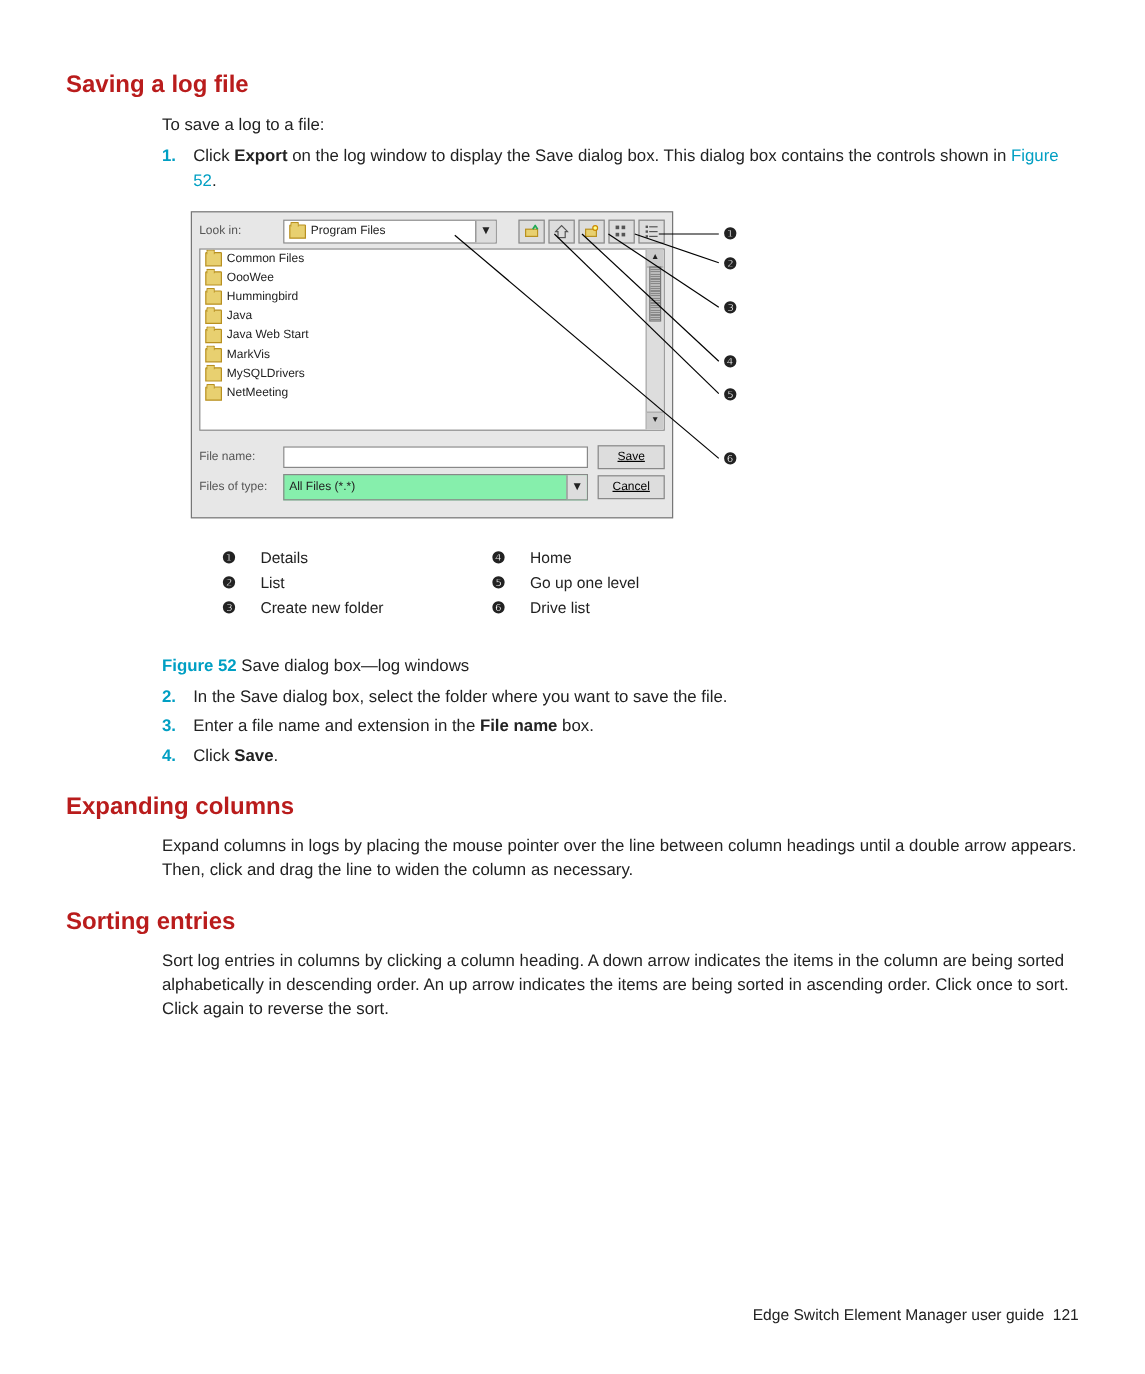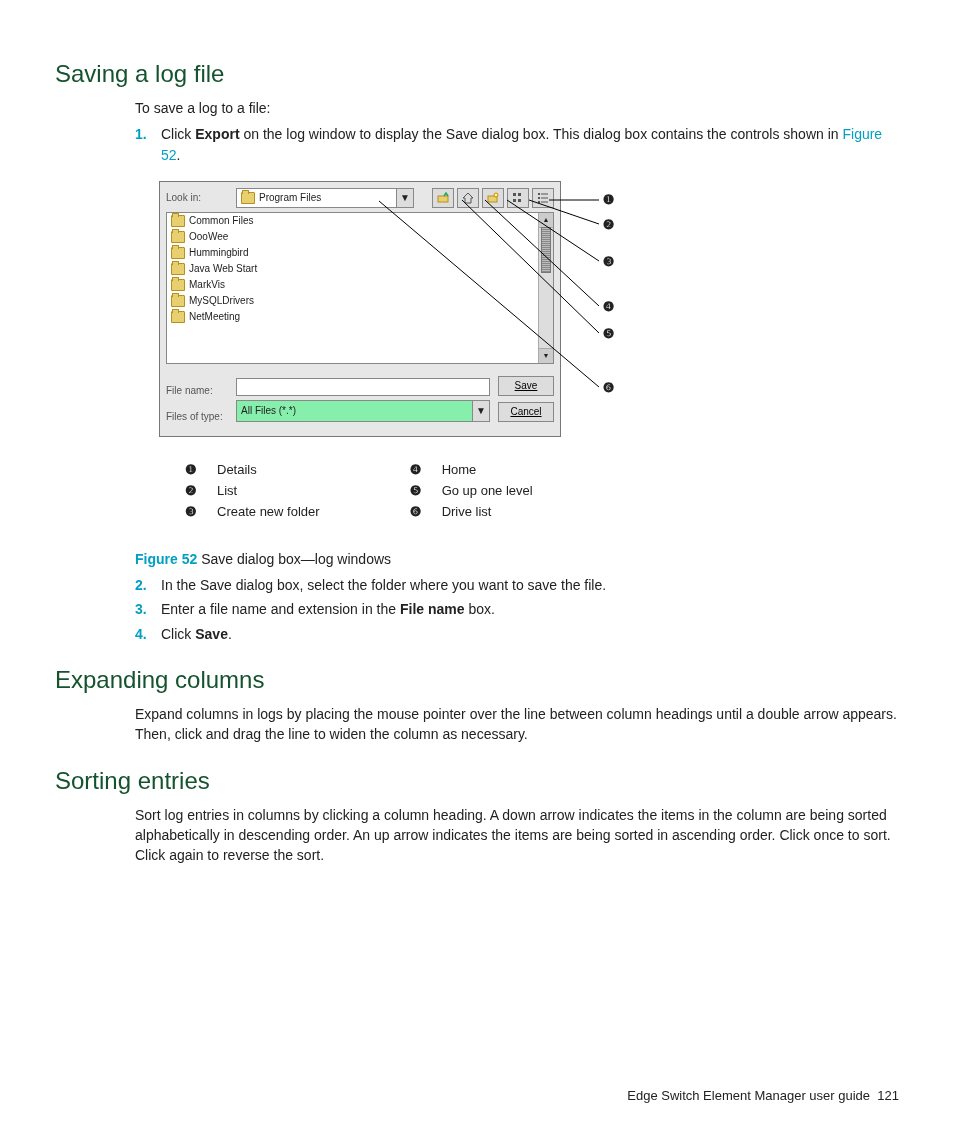--- a/index.html
+++ b/index.html
@@ -11,23 +11,23 @@
     width: 954px;
     height: 1145px;
     position: relative;
     box-sizing: border-box;
   }
   .page {
     padding: 60px 55px 40px 55px;
   }
   h2.section {
     font-family: Arial, Helvetica, sans-serif;
-    font-weight: 400;
-    font-size: 24px;
-    color: #14532d;
+    font-weight: 700;
+    font-size: 20px;
+    color: #b91c1c;
     margin: 0 0 10px 0;
   }
   .body-indent {
     margin-left: 80px;
   }
   p {
     margin: 6px 0;
     line-height: 1.45;
   }
   ol.steps {
@@ -127,21 +127,21 @@
     position:absolute;right:0;top:0;bottom:0;width:14px;background:#ddd;border-left:1px solid #aaa;
   }
   .dlg-list .scroll .btn{height:14px;background:#ccc;border-bottom:1px solid #aaa;display:flex;align-items:center;justify-content:center;font-size:7px;}
   .dlg-list .scroll .btn.bottom{position:absolute;bottom:0;left:0;right:0;border-top:1px solid #aaa;border-bottom:none;}
   .dlg-list .scroll .thumb{position:absolute;top:14px;left:2px;right:2px;height:44px;
     background: repeating-linear-gradient(0deg,#888,#888 1px,#bbb 1px,#bbb 2px);
     border:1px solid #777;
   }
   .dlg-list .row{display:flex;gap:4px;padding:2px 4px;}
   .dlg-bottom { padding: 8px 6px 10px 6px; }
-  .dlg-row{display:flex;align-items:flex-end;gap:8px;margin:4px 0;}
+  .dlg-row{display:flex;align-items:center;gap:8px;margin:4px 0;}
   .dlg-row .lbl{width:62px;color:#555;}
   .dlg-row input.text{flex:1;height:18px;border:1px solid #888;background:#fff;box-sizing:border-box;padding:0 4px;font-size:10px;}
   .type-sel{flex:1;height:20px;border:1px solid #888;background:#86efac;display:flex;align-items:center;padding:0 4px;position:relative;}
   .type-sel .arrow{position:absolute;right:0;top:0;bottom:0;width:16px;background:#ddd;border-left:1px solid #888;display:flex;align-items:center;justify-content:center;}
   .dlg-row button{width:56px;height:20px;border:1px solid #888;background:#ddd;font-size:10px;text-decoration:underline;}
   .callouts {
     position:absolute;
     top:0; left:0; width:500px; height:260px;
     pointer-events:none;
   }
@@ -239,20 +239,24 @@
                 <span class="folder-icon"></span>
                 <span>Common Files</span>
               </div>
             <div class="row">
                 <span class="folder-icon"></span>
                 <span>OooWee</span>
               </div>
             <div class="row">
                 <span class="folder-icon"></span>
                 <span>Hummingbird</span>
+              </div>
+            <div class="row">
+                <span class="folder-icon"></span>
+                <span>Java</span>
               </div>
             <div class="row">
                 <span class="folder-icon"></span>
                 <span>Java Web Start</span>
               </div>
             <div class="row">
                 <span class="folder-icon"></span>
                 <span>MarkVis</span>
               </div>
             <div class="row">

